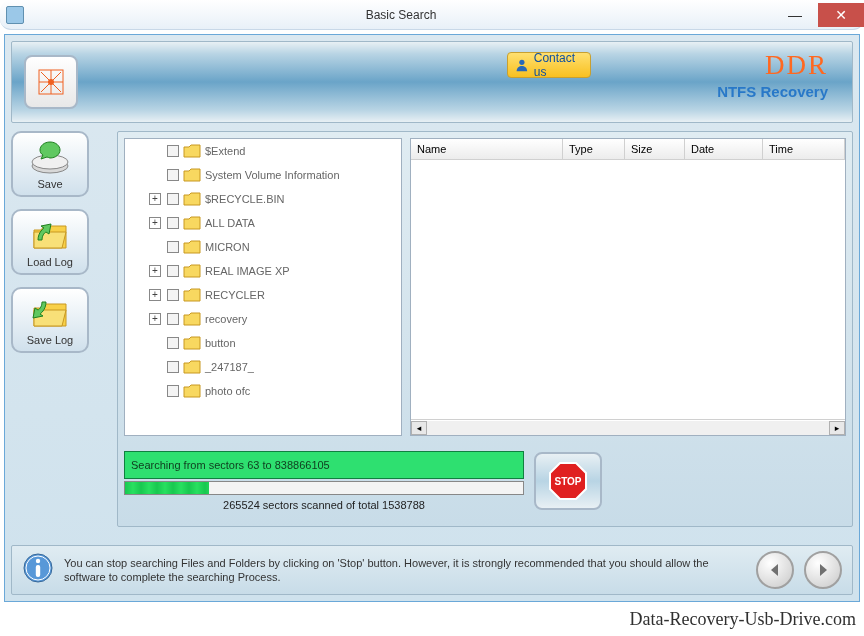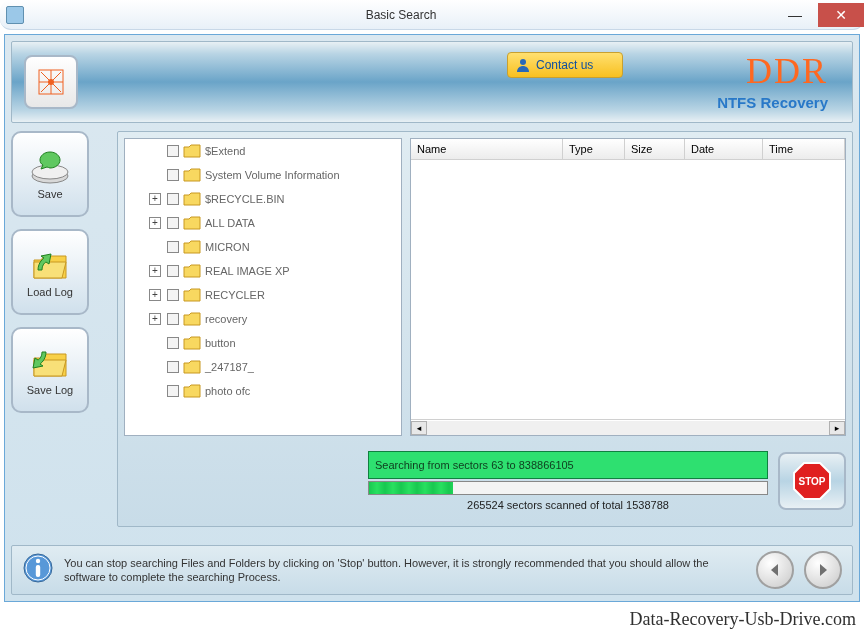--- a/index.html
+++ b/index.html
@@ -14,30 +14,30 @@
 .min-btn { color: #333; }
 .close-btn { background: #c8504a; color: #fff; }
 
 
 .app { border: 1px solid #6aa8d8; margin: 4px; height: 568px; background: linear-gradient(180deg, #dbe8f0 0%, #cfe2ed 100%); padding: 6px; display: flex; flex-direction: column; }
 
 
 .header { height: 82px; border: 1px solid #a0b8c8; background: linear-gradient(180deg, #e8f0f4 0%, #b8d4e4 15%, #6aa4c8 50%, #b8d4e4 85%, #e8f0f4 100%); border-radius: 2px; display: flex; align-items: center; position: relative; padding: 8px 12px; }
 .logo-box { width: 54px; height: 54px; border: 2px solid #a8b8c8; border-radius: 8px; background: linear-gradient(#fff, #e8e8e8); display: flex; align-items: center; justify-content: center; }
 .logo-box svg { width: 32px; height: 32px; }
-.contact-btn { position: absolute; left: 495px; top: 10px; width: 116px; height: 26px; background: linear-gradient(#ffe070, #f8c020); border: 1px solid #c8a030; border-radius: 4px; display: flex; align-items: center; gap: 4px; padding: 0 6px; font-size: 12px; color: #1050a0; }
+.contact-btn { position: absolute; left: 495px; top: 10px; width: 84px; height: 26px; background: linear-gradient(#ffe070, #f8c020); border: 1px solid #c8a030; border-radius: 4px; display: flex; align-items: center; gap: 4px; padding: 0 6px; font-size: 12px; color: #1050a0; }
 .contact-btn svg { width: 18px; height: 18px; }
 .brand { position: absolute; right: 24px; top: 8px; text-align: right; }
-.brand-name { font-size: 36px; font-weight: 200; color: #ff6820; letter-spacing: 2px; font-family: Georgia, serif; }
+.brand-name { font-size: 27px; font-weight: 200; color: #ff6820; letter-spacing: 2px; font-family: Georgia, serif; }
 .brand-sub { font-size: 15px; color: #2878c8; font-weight: bold; margin-top: 2px; }
 
 
 .main { flex: 1; display: flex; gap: 8px; margin-top: 8px; min-height: 0; }
 .side-buttons { width: 82px; display: flex; flex-direction: column; gap: 12px; }
-.side-btn { width: 78px; height: 86px; border: 2px solid #a8b8c8; border-radius: 10px; background: linear-gradient(180deg, #fff 0%, #d0e0ec 100%); display: flex; flex-direction: column; align-items: center; justify-content: center; gap: 2px; font-size: 11px; color: #333; }
+.side-btn { width: 78px; height: 66px; border: 2px solid #a8b8c8; border-radius: 10px; background: linear-gradient(180deg, #fff 0%, #d0e0ec 100%); display: flex; flex-direction: column; align-items: center; justify-content: center; gap: 2px; font-size: 11px; color: #333; }
 .side-btn svg { width: 44px; height: 38px; }
 
 .panels { flex: 1; border: 1px solid #a0b8c8; background: linear-gradient(180deg, #e0ecf2, #c8dce8); border-radius: 2px; padding: 6px; display: flex; flex-direction: column; min-height: 0; margin-left: 16px; }
 .panels-top { display: flex; gap: 8px; flex: 1; min-height: 0; }
 
 
 .tree-panel { width: 278px; background: #fff; border: 1px solid #a0b0c0; overflow: auto; }
 .tree-item { display: flex; align-items: center; height: 24px; font-size: 11px; color: #666; padding-left: 24px; gap: 4px; }
 .expander { width: 12px; height: 12px; border: 1px solid #888; display: flex; align-items: center; justify-content: center; font-size: 10px; color: #444; line-height: 1; margin-right: 2px; }
 .expander.empty { border: none; }
@@ -47,21 +47,21 @@
 
 .list-panel { flex: 1; background: #fff; border: 1px solid #a0b0c0; display: flex; flex-direction: column; }
 .list-header { display: flex; border-bottom: 1px solid #d0d0d0; }
 .col { font-size: 11px; padding: 4px 6px; background: linear-gradient(#fff, #ececec); border-right: 1px solid #d0d0d0; }
 .list-body { flex: 1; }
 .list-scroll { height: 16px; display: flex; align-items: center; border-top: 1px solid #d0d0d0; }
 .scroll-arrow { width: 16px; height: 14px; background: #e8e8e8; border: 1px solid #b0b0b0; display: flex; align-items: center; justify-content: center; font-size: 9px; }
 .scroll-track { flex: 1; height: 14px; background: #f0f0f0; }
 
 
-.progress-area { height: 78px; margin-top: 6px; display: flex; align-items: center; gap: 10px; justify-content: flex-end; }
+.progress-area { height: 78px; margin-top: 6px; display: flex; align-items: center; gap: 10px; justify-content: flex-start; }
 .progress-block { display: flex; flex-direction: column; align-items: center; }
 .progress-label-box { width: 400px; height: 28px; background: #2ee070; border: 1px solid #108040; display: flex; align-items: center; padding: 0 6px; font-size: 11px; color: #104020; }
 .progress-bar-outer { width: 400px; height: 14px; border: 1px solid #888; background: #f4f4f4; margin-top: 2px; position: relative; }
 .progress-bar-inner { height: 100%; background: repeating-linear-gradient(90deg, #18c850 0px, #28e060 8px, #18c850 16px); }
 .progress-status { font-size: 11px; color: #222; margin-top: 4px; }
 .stop-btn { width: 68px; height: 58px; border: 2px solid #a8b8c8; border-radius: 8px; background: linear-gradient(180deg, #e8f0f4, #b8d4e4 50%, #e8f0f4); display: flex; align-items: center; justify-content: center; }
 .stop-btn svg { width: 44px; height: 44px; }
 
 
 .info-bar { height: 50px; margin-top: 18px; border: 1px solid #a0b8c8; background: linear-gradient(180deg, #e0ecf2, #c8dce8); border-radius: 2px; display: flex; align-items: center; padding: 0 10px; gap: 10px; }

